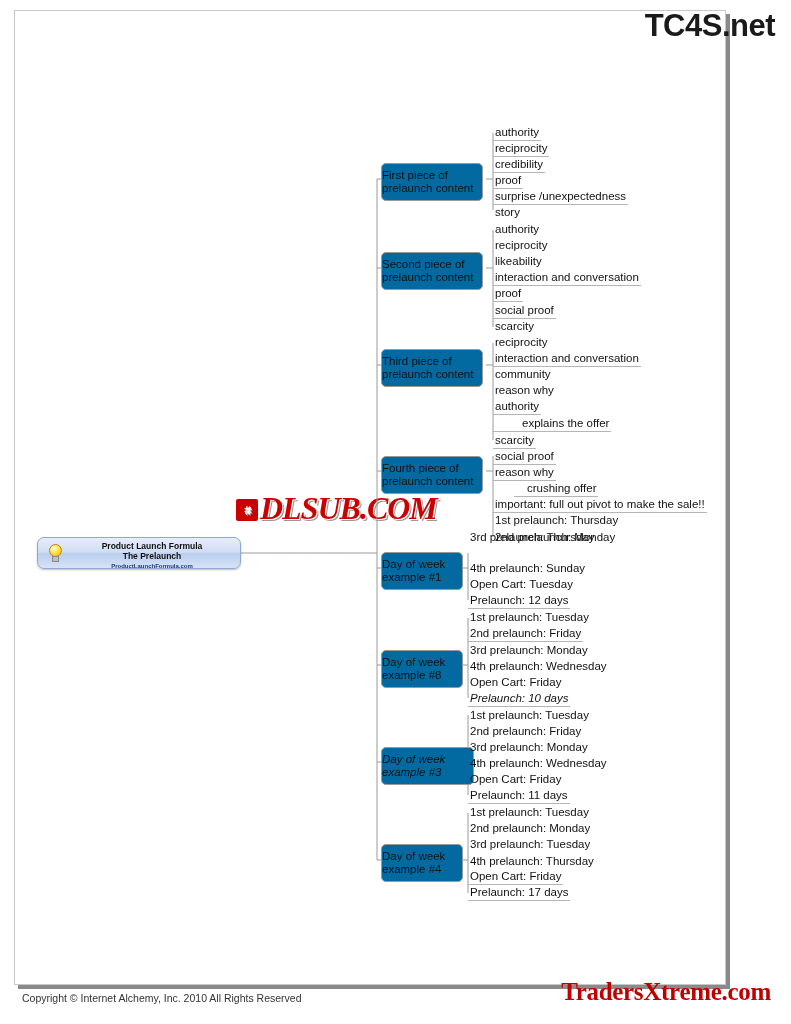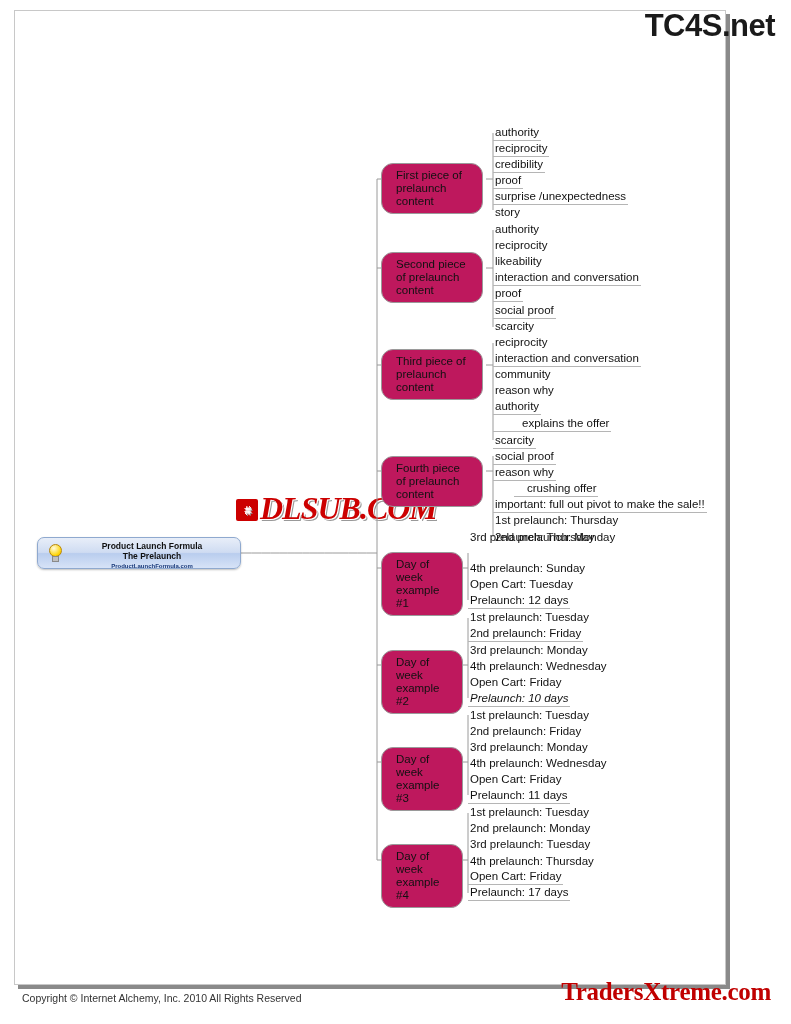--- a/index.html
+++ b/index.html
@@ -180,27 +180,27 @@
     position: absolute;
     left: 0; top: 0;
     width: 791px; height: 1024px;
     pointer-events: none;
   }
 
   
   .topic-box {
     position: absolute;
     width: 102px;
-    background: #be185d;
+    background: #0369a1;
     border: 1px solid #9a9a9a;
-    border-radius: 12px;
+    border-radius: 5px;
     font-size: 11.5px;
     color: #111111;
     line-height: 13px;
-    padding: 5px 14px;
+    padding: 5px 0;
     box-sizing: border-box;
   }
 
   
   .leaf {
     position: absolute;
     font-size: 11.5px;
     color: #111111;
     line-height: 13px;
     white-space: nowrap;
@@ -308,29 +308,29 @@
   <div class="leaf" style="left:493px; top:498px;">important: full out pivot to make the sale!!</div>
   <div class="leaf nounder" style="left:493px; top:514px;text-align:center;">1st prelaunch: Thursday</div>
   <div class="leaf nounder" style="left:493px; top:531px;">2nd prelaunch: Monday</div>
 
   <div class="topic-box" style="left:381px; top:552px; width:82px;">Day of week example #1</div>
   <div class="leaf nounder" style="left:468px; top:531px;">3rd prelaunch: Thursday</div>
   <div class="leaf nounder" style="left:468px; top:562px;">4th prelaunch: Sunday</div>
   <div class="leaf nounder" style="left:468px; top:578px;">Open Cart: Tuesday</div>
   <div class="leaf" style="left:468px; top:594px;">Prelaunch: 12 days</div>
 
-  <div class="topic-box" style="left:381px; top:650px; width:82px;">Day of week example #2</div>
+  <div class="topic-box" style="left:381px; top:650px; width:82px;">Day of week example #8</div>
   <div class="leaf nounder" style="left:468px; top:611px;">1st prelaunch: Tuesday</div>
   <div class="leaf" style="left:468px; top:627px;">2nd prelaunch: Friday</div>
   <div class="leaf nounder" style="left:468px; top:644px;">3rd prelaunch: Monday</div>
   <div class="leaf nounder" style="left:468px; top:660px;">4th prelaunch: Wednesday</div>
   <div class="leaf nounder" style="left:468px; top:676px;">Open Cart: Friday</div>
   <div class="leaf" style="left:468px; top:692px;font-style:italic;">Prelaunch: 10 days</div>
 
-  <div class="topic-box" style="left:381px; top:747px; width:82px;">Day of week example #3</div>
+  <div class="topic-box" style="left:381px; top:747px; width:93px;font-style:italic;">Day of week example #3</div>
   <div class="leaf nounder" style="left:468px; top:709px;">1st prelaunch: Tuesday</div>
   <div class="leaf nounder" style="left:468px; top:725px;">2nd prelaunch: Friday</div>
   <div class="leaf nounder" style="left:468px; top:741px;">3rd prelaunch: Monday</div>
   <div class="leaf nounder" style="left:468px; top:757px;">4th prelaunch: Wednesday</div>
   <div class="leaf nounder" style="left:468px; top:773px;">Open Cart: Friday</div>
   <div class="leaf" style="left:468px; top:789px;">Prelaunch: 11 days</div>
 
   <div class="topic-box" style="left:381px; top:844px; width:82px;">Day of week example #4</div>
   <div class="leaf nounder" style="left:468px; top:806px;">1st prelaunch: Tuesday</div>
   <div class="leaf nounder" style="left:468px; top:822px;">2nd prelaunch: Monday</div>

